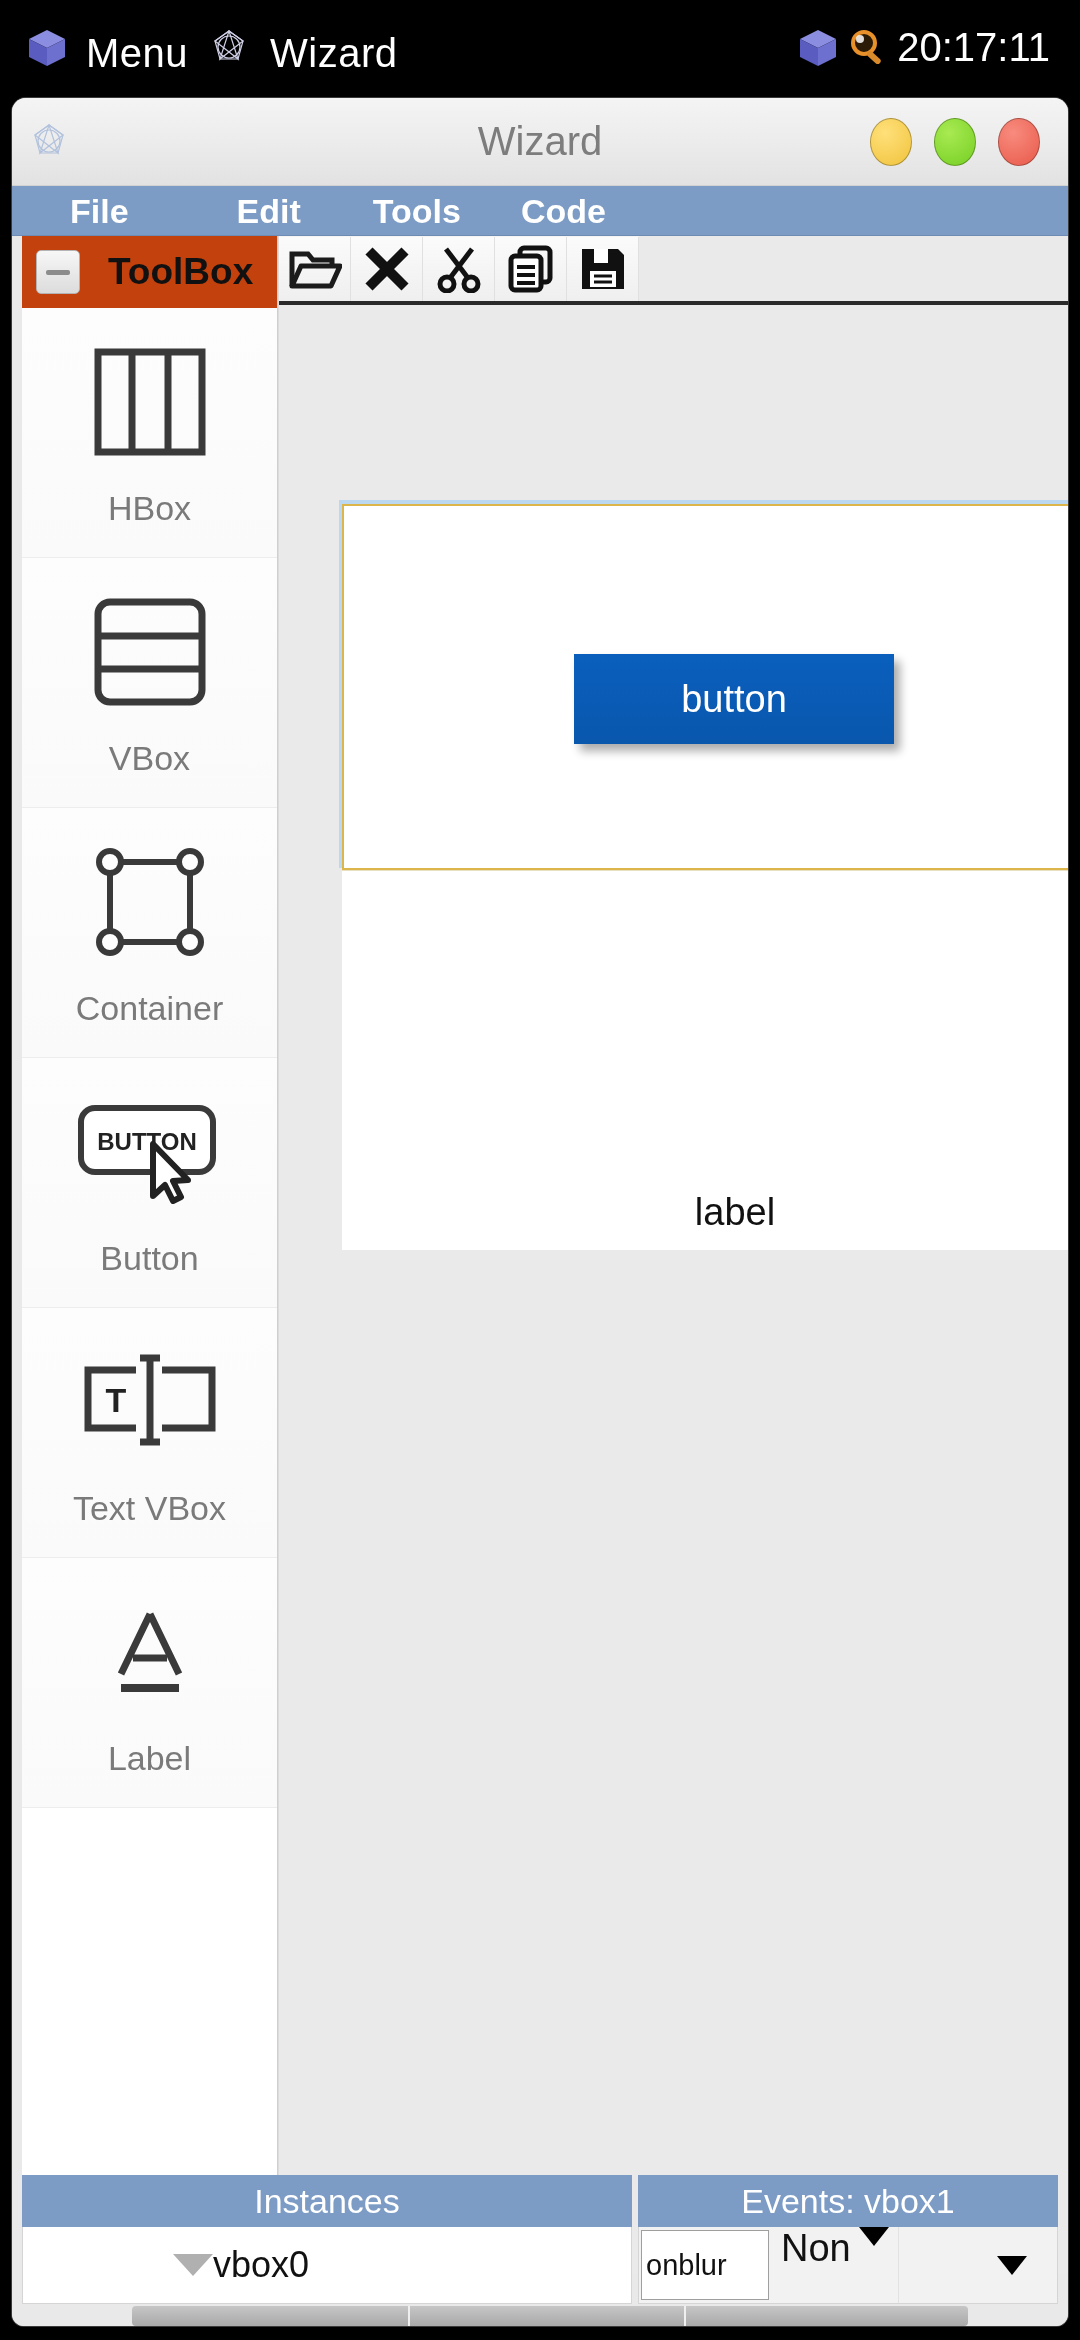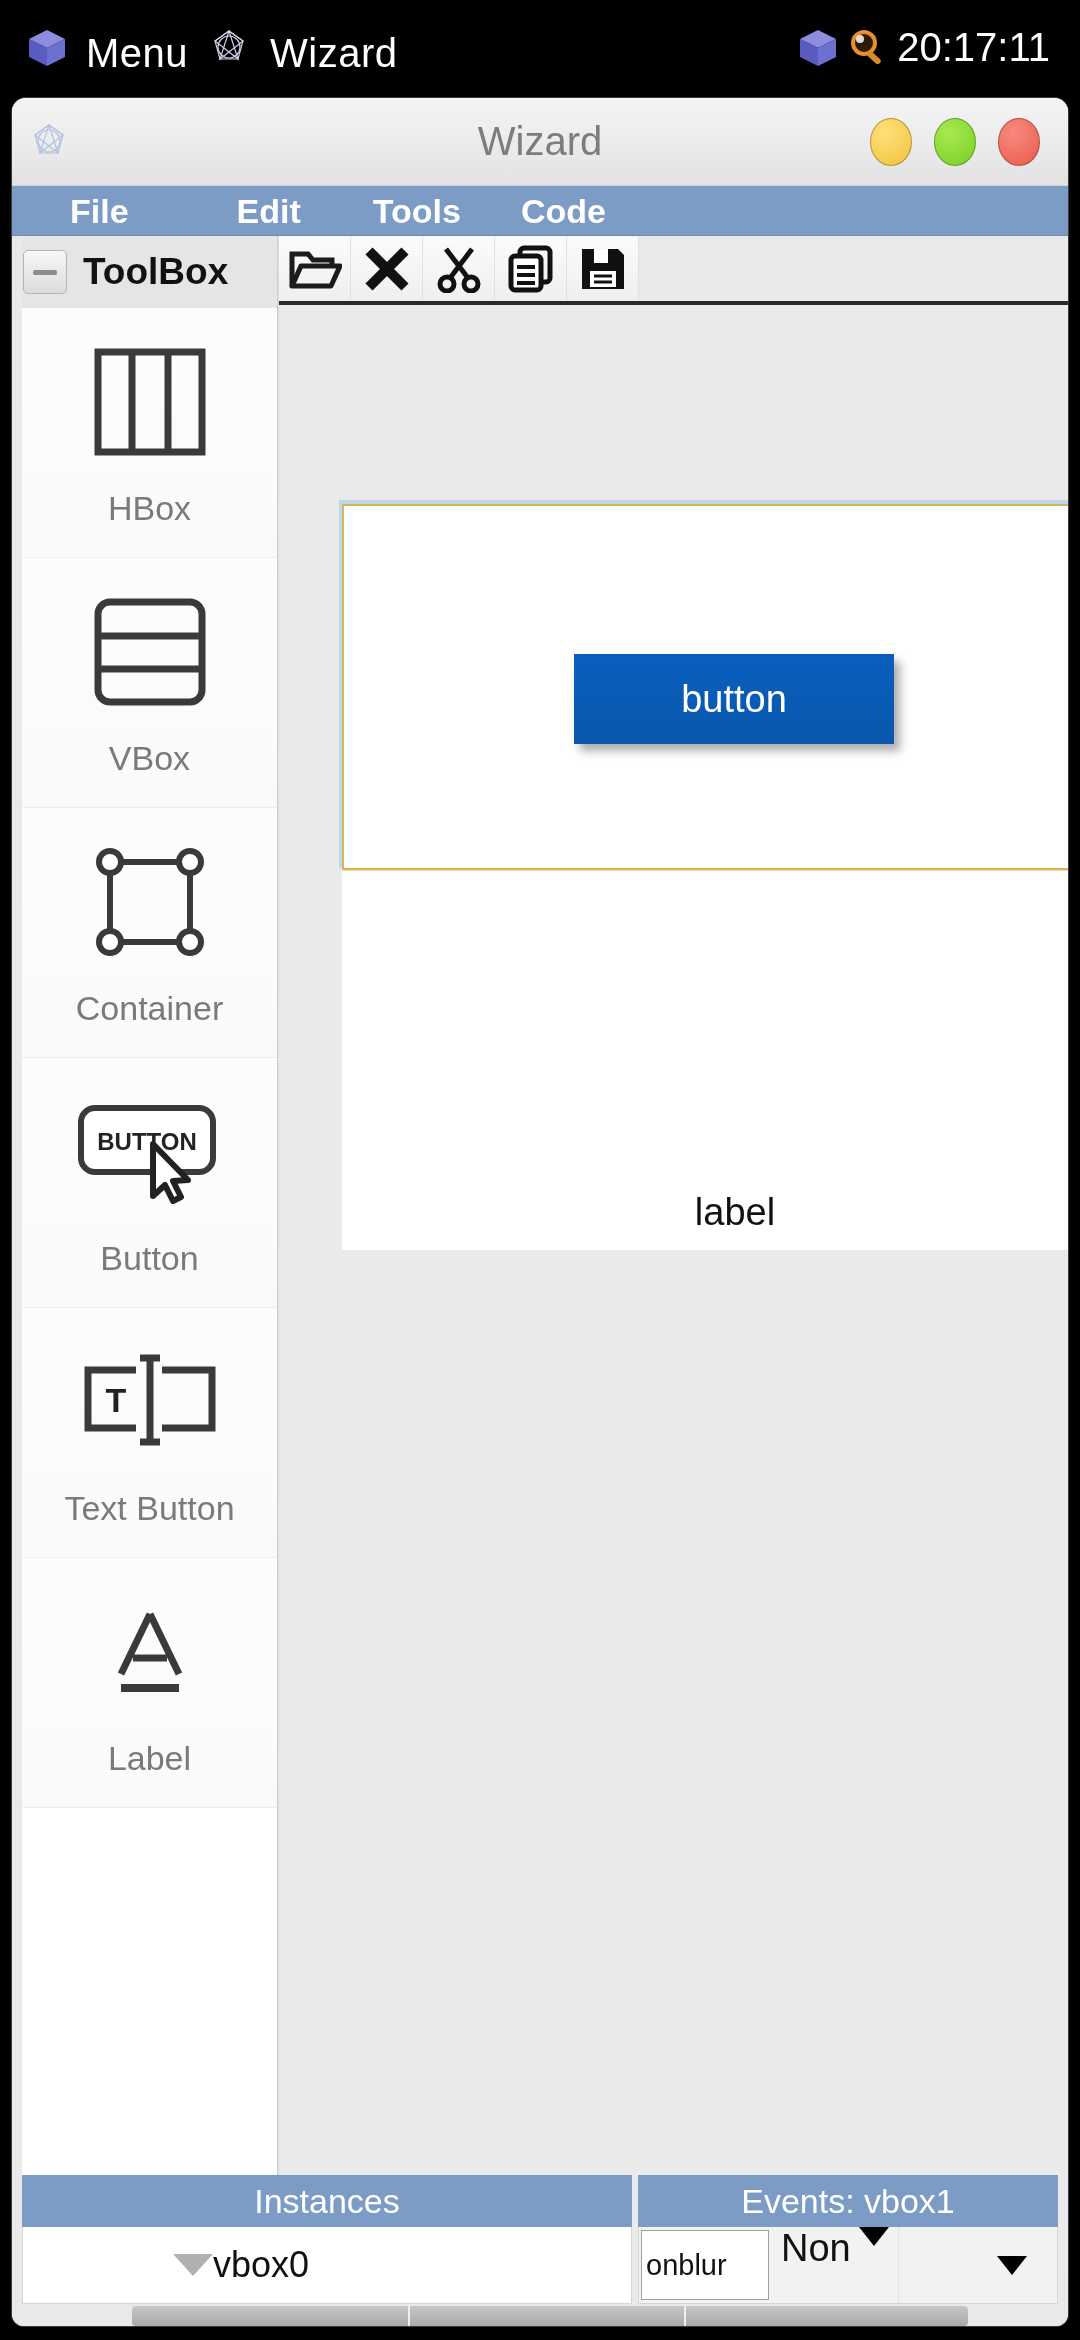--- a/index.html
+++ b/index.html
@@ -73,22 +73,22 @@
   
   .toolbox {
     position: absolute; left: 10px; top: 0;
     width: 256px; height: 2038px;
     background: #ffffff;
     border-right: 1px solid #cfcfcf;
     box-shadow: 1px 0 0 #dcdcdc;
     overflow: hidden;
   }
   .tb-header {
-    height: 72px; display: flex; align-items: center; gap: 16px;
-    padding-left: 1px; background: #e5e5e5;
+    height: 72px; display: flex; align-items: center; gap: 28px;
+    padding-left: 14px; background: #c2410c;
   }
   .tb-collapse {
     width: 44px; height: 44px; border-radius: 5px;
     background: linear-gradient(to bottom,#f7f7f7,#dcdcdc);
     border: 1px solid #b4b4b4;
     display: flex; align-items: center; justify-content: center;
   }
   .tb-collapse i { display: block; width: 24px; height: 5px; background: #8c8c8c; border-radius: 2px; }
   .tb-title { font-size: 37px; font-weight: bold; color: #111; }
 
@@ -329,21 +329,21 @@
           <span class="ico">
             <svg width="152" height="104" viewBox="0 0 152 104">
               <path d="M62 20 L14 20 L14 78 L62 78" fill="none" stroke="#3a3a3a" stroke-width="7"></path>
               <path d="M88 20 L138 20 L138 78 L88 78" fill="none" stroke="#3a3a3a" stroke-width="7"></path>
               <text x="42" y="62" font-family="Liberation Sans, sans-serif" font-size="34" font-weight="bold" fill="#222" text-anchor="middle">T</text>
               <line x1="76" y1="8" x2="76" y2="92" stroke="#3a3a3a" stroke-width="7"></line>
               <line x1="66" y1="8" x2="86" y2="8" stroke="#3a3a3a" stroke-width="7"></line>
               <line x1="66" y1="92" x2="86" y2="92" stroke="#3a3a3a" stroke-width="7"></line>
             </svg>
           </span>
-          <span class="tb-label">Text Button</span>
+          <span class="tb-label">Text VBox</span>
         </div>
 
         <div class="tb-item">
           <span class="ico">
             <svg width="110" height="104" viewBox="0 0 110 104">
               <path d="M55 14 L26 74 M55 14 L84 74 M38 58 L72 58" fill="none" stroke="#3a3a3a" stroke-width="7"></path>
               <line x1="26" y1="88" x2="84" y2="88" stroke="#3a3a3a" stroke-width="8"></line>
             </svg>
           </span>
           <span class="tb-label">Label</span>

